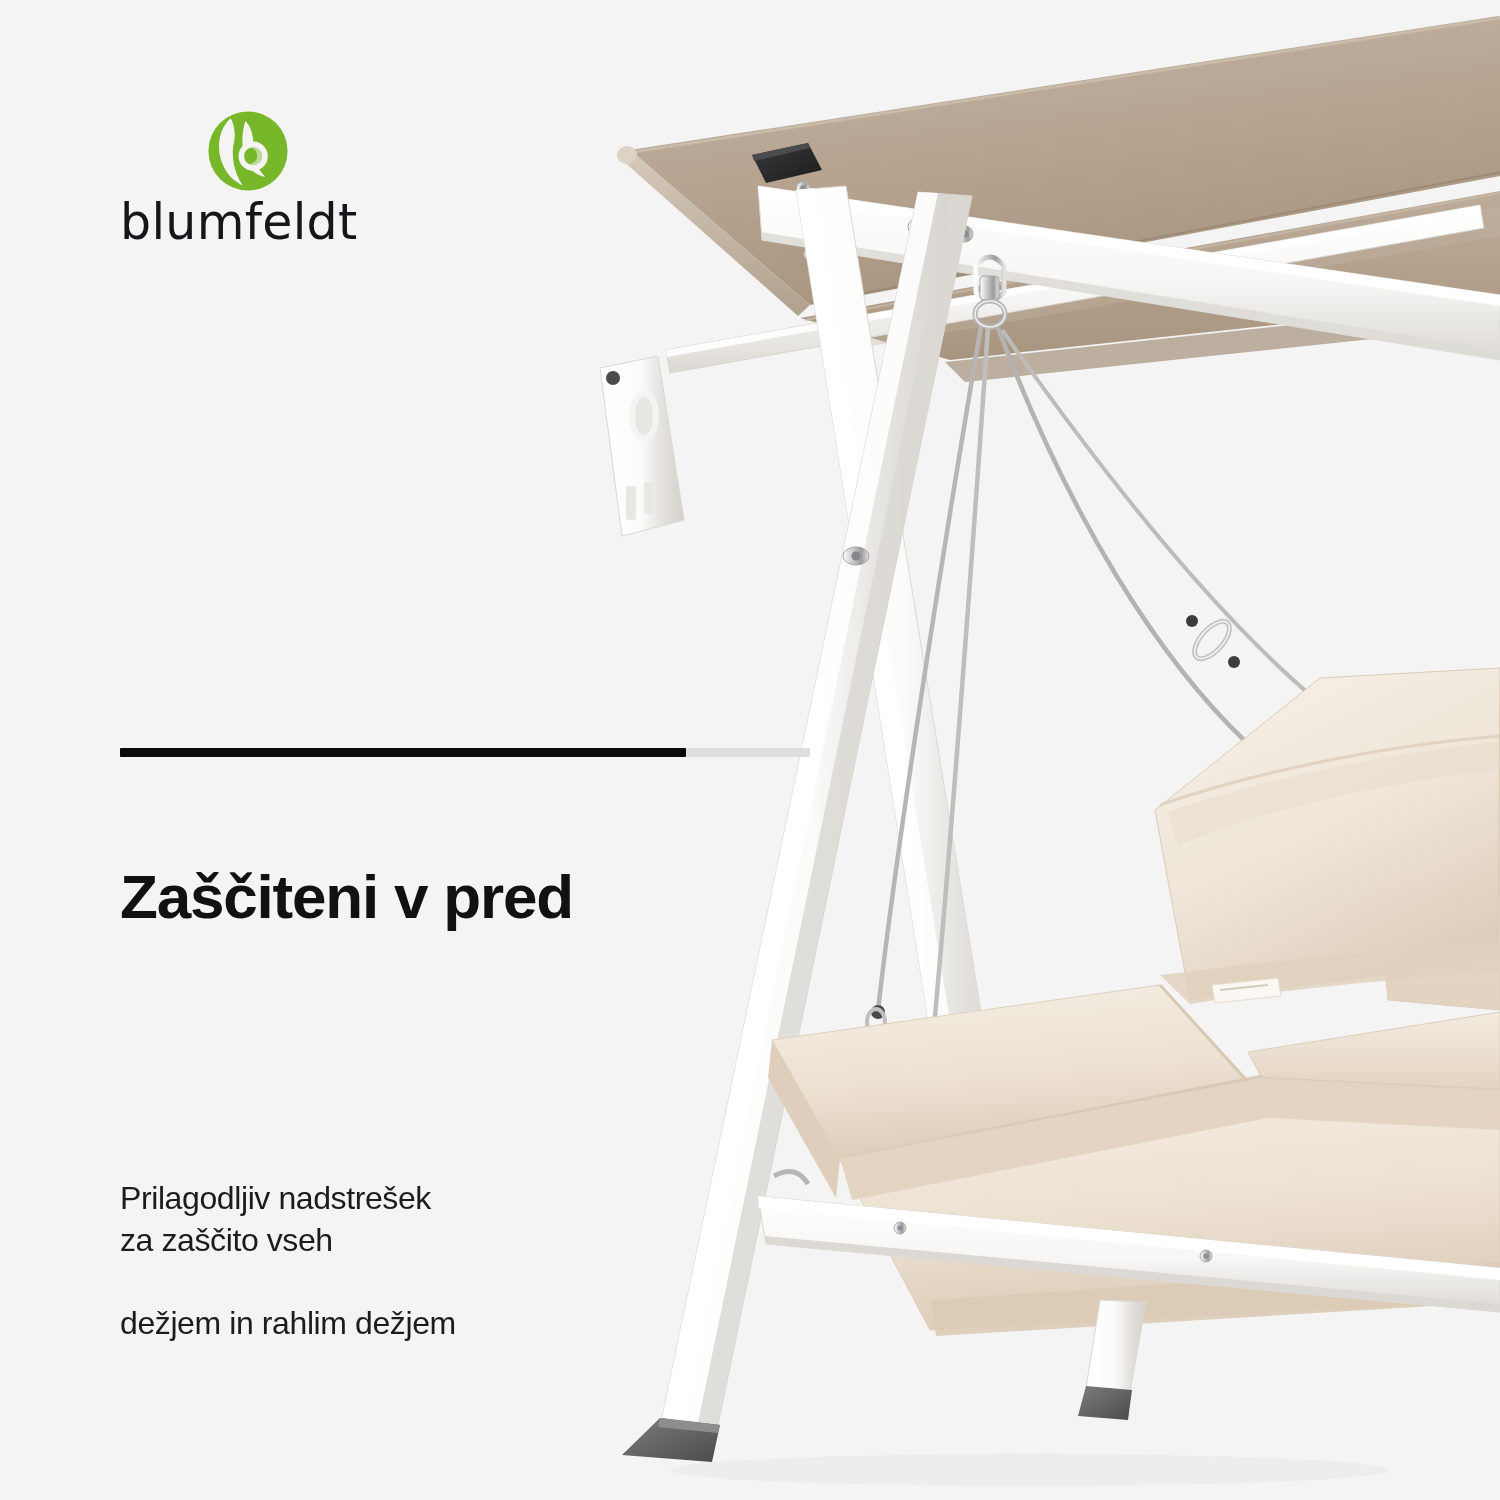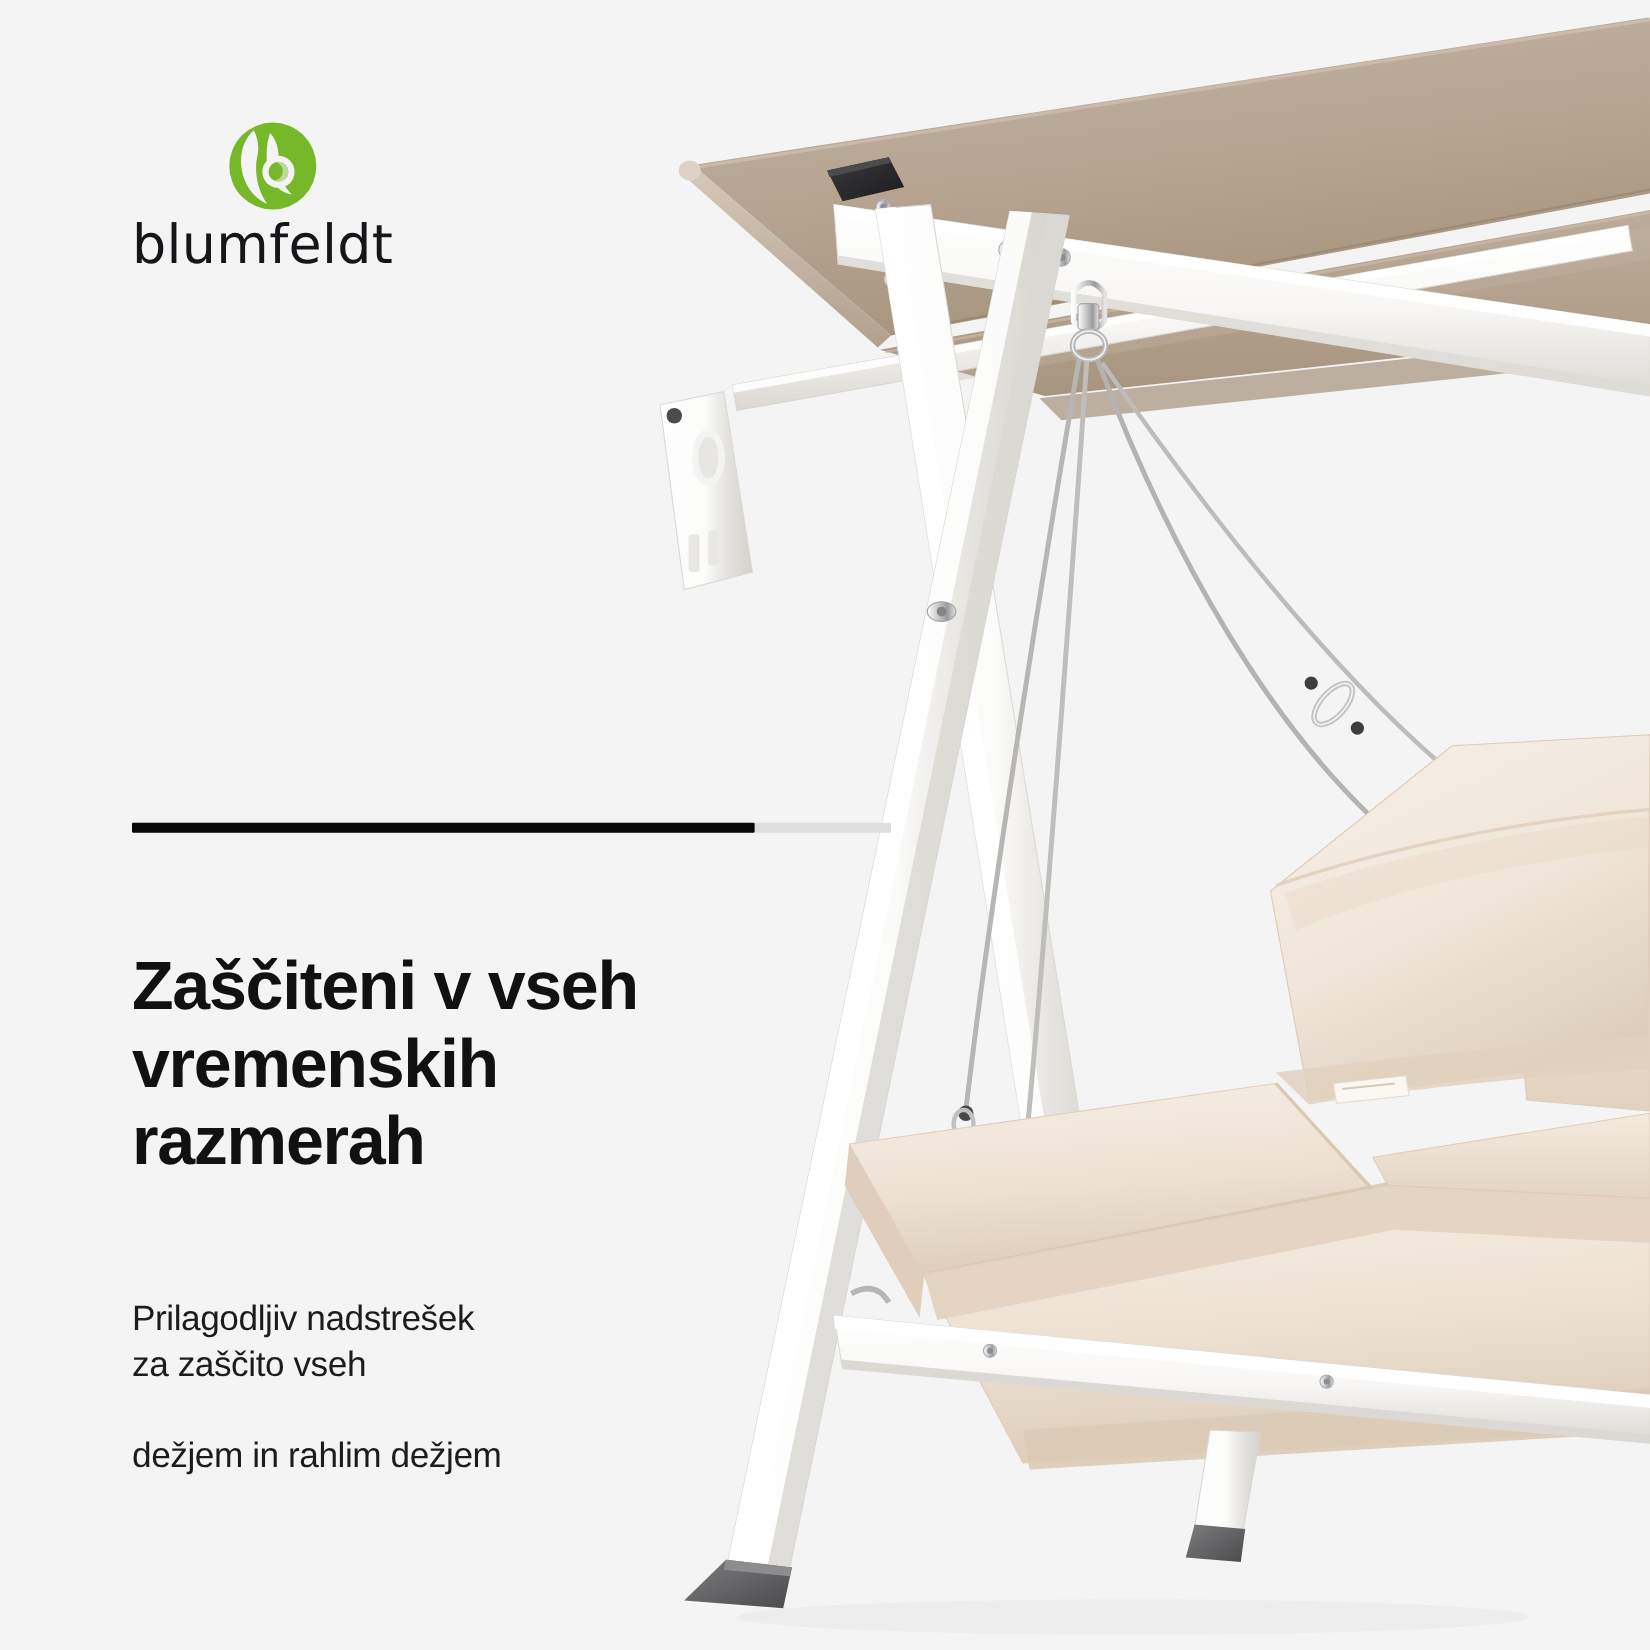--- a/index.html
+++ b/index.html
@@ -313,23 +313,22 @@
       <path d="M56,45.5 C62,45.5 66.5,50 66.5,56 C66.5,62 62,66.5 56,66.5 C54,66.5 52.2,66 50.7,65 C55,65.4 59.6,62.2 60.4,57.6 C61.2,52.6 58.6,47.6 54,46 C54.6,45.7 55.3,45.5 56,45.5 Z" fill="#f4f4f4" opacity="0.55"></path>
     </svg>
     <div class="brand-word" style="color: rgb(22, 22, 26);">blumfeldt</div>
   </div>
 
   <div class="divider" style="background: rgb(222, 222, 221);">
     <div class="divider-fill" style="width: 82%; background: rgb(10, 10, 10);"></div>
   </div>
 
   <h1 class="headline" style="color: rgb(17, 17, 18);">
-    <span>Zaščiteni v vseh</span><br>
-    <span>vremenskih</span><br>
-    <span>razmerah</span>
+    <span>Zaščiteni v pred</span><br>
+    <br>
   </h1>
 
   <p class="bodycopy" style="color: rgb(28, 28, 30);">
     <span>Prilagodljiv nadstrešek</span><br>
     <span>za zaščito vseh</span><br>
     <br>
     <span>dežjem in rahlim dežjem</span>
   </p>
 
 </div>

